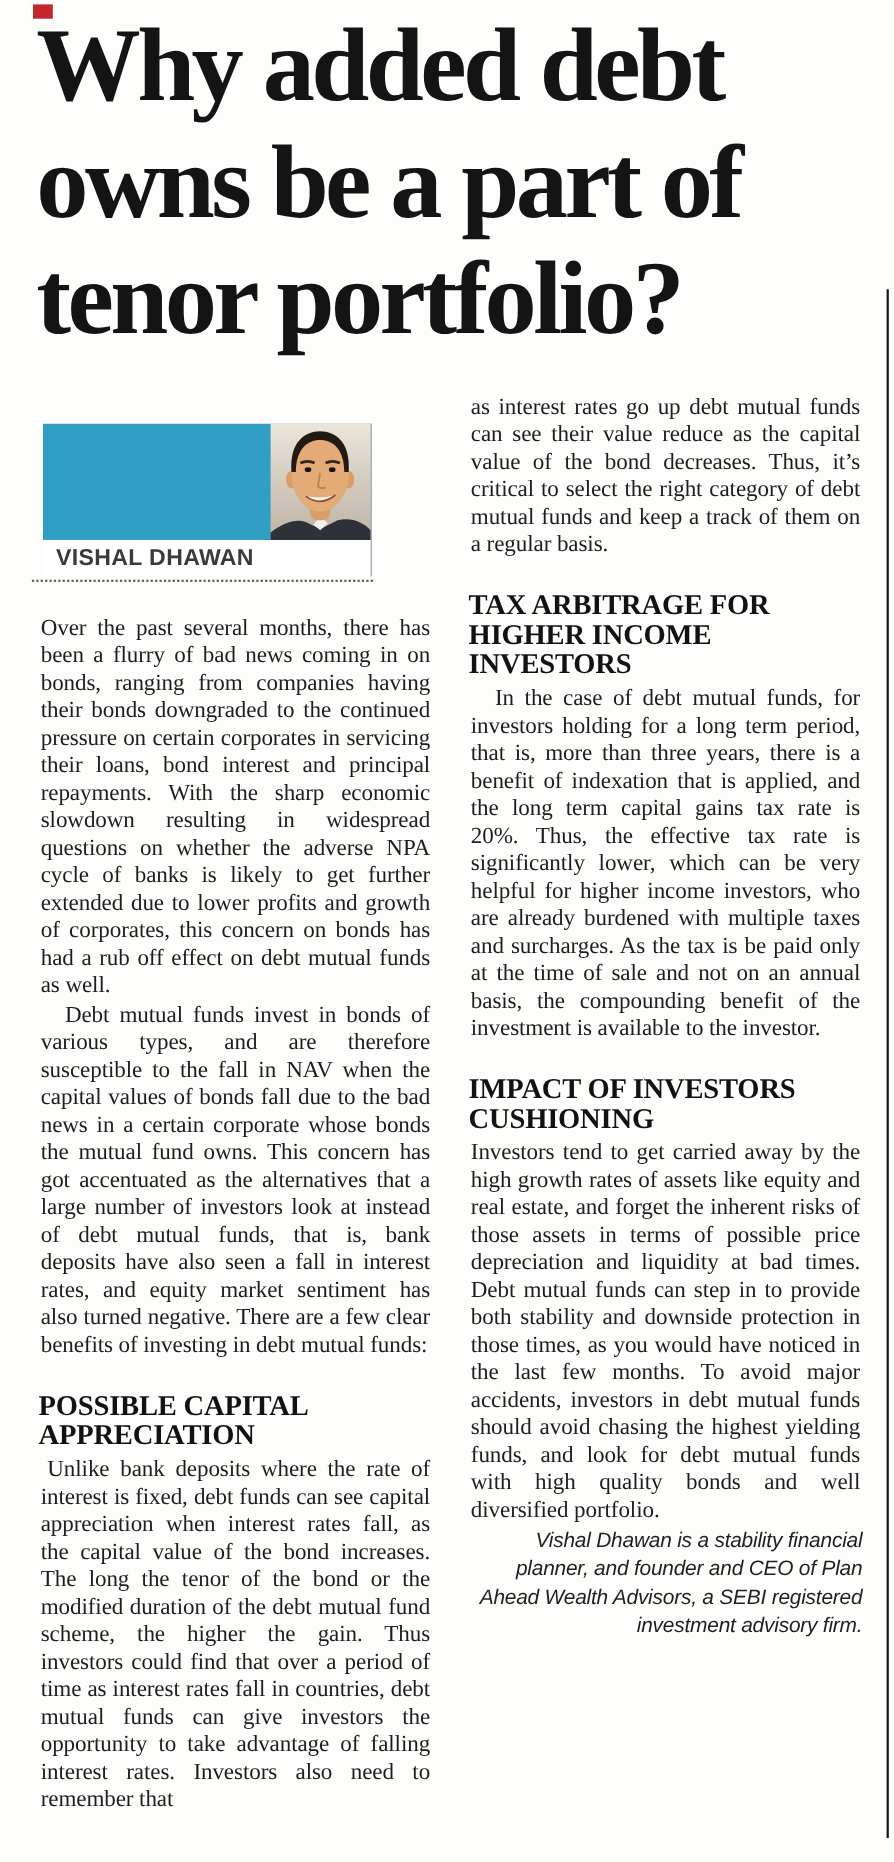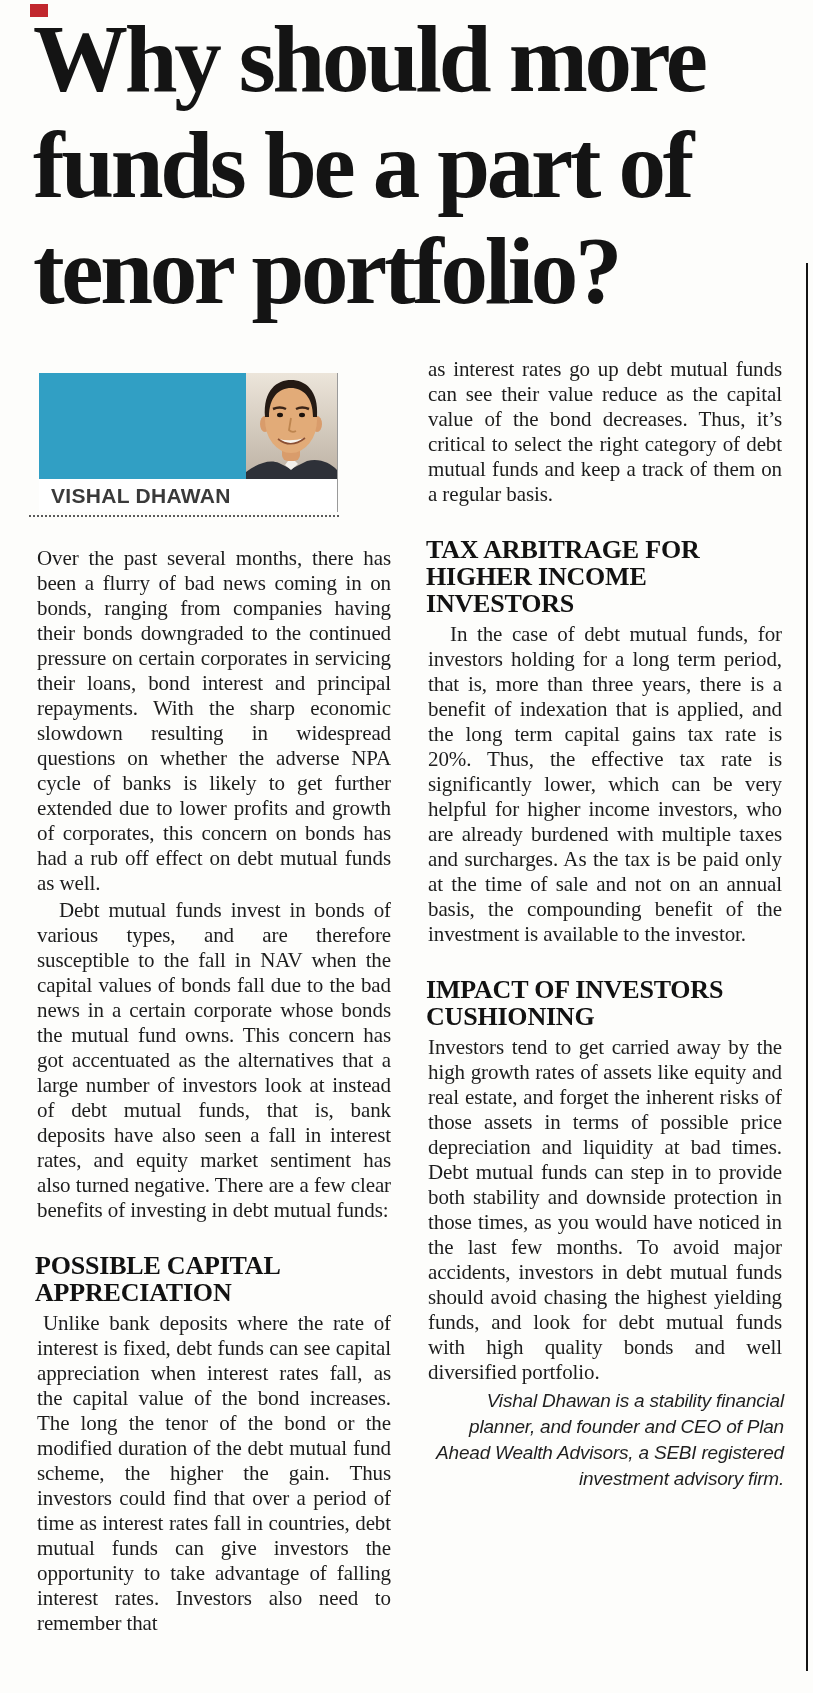--- a/index.html
+++ b/index.html
@@ -54,21 +54,21 @@
     font-weight:700;
     font-size:26px;
     line-height:27px;
     text-align:left;
     color:#121212;
     letter-spacing:-0.2px;
   }
   .first-right{margin-top:12px !important;}
   
   .author-card{
-    margin-top:28px;
+    margin-top:40px;
     margin-left:-6px;
     width:310px;
     border-bottom:2px dotted #5a5a5a;
     padding-bottom:3px;
     margin-bottom:29px;
   }
   .author-box{
     margin-left:10px;
     width:298px;
     border-right:1px solid #9a9a9a;
@@ -105,22 +105,22 @@
   }
 </style>
 </head>
 <body>
 
 <div class="page">
 
   <div class="red-marker"></div>
 
   <h1 class="headline">
-    <span>Why should more</span>
-    <span>funds be a part of</span>
+    <span>Why added debt</span>
+    <span>owns be a part of</span>
     <span>tenor portfolio?</span>
   </h1>
 
   <div class="content">
 
     <div class="col">
 
       <div class="author-card">
         <div class="author-box">
           <span>

